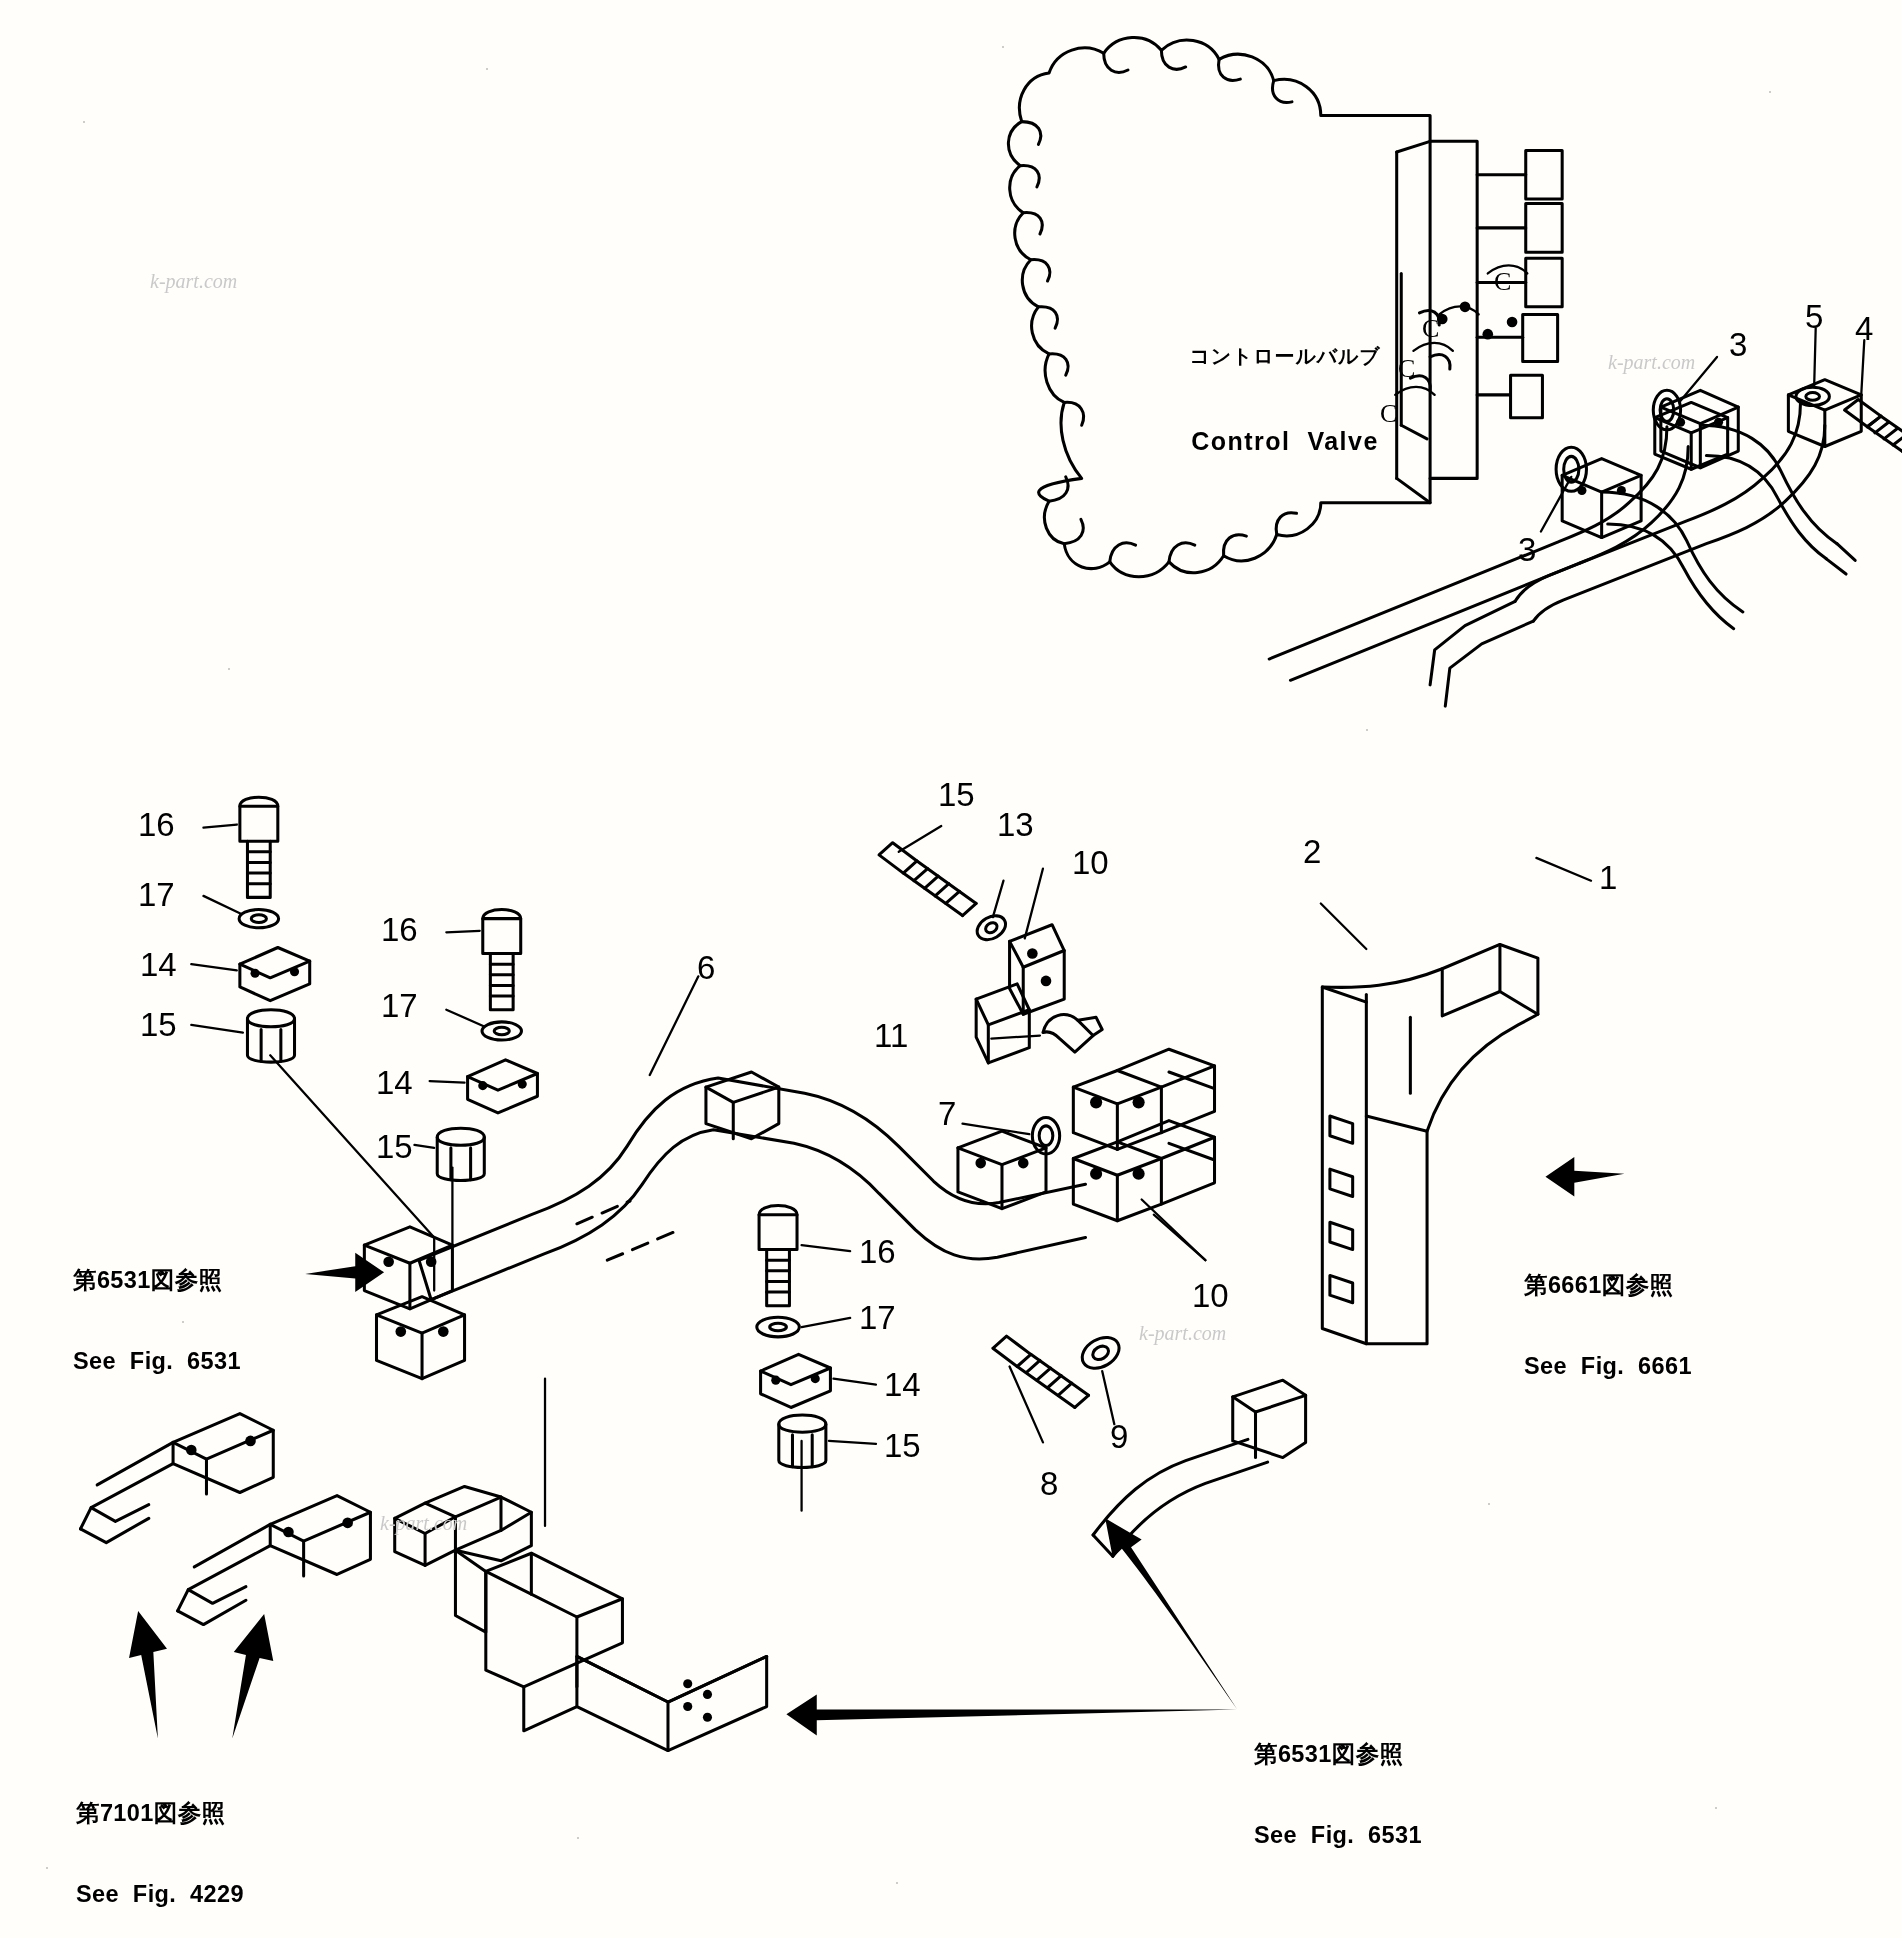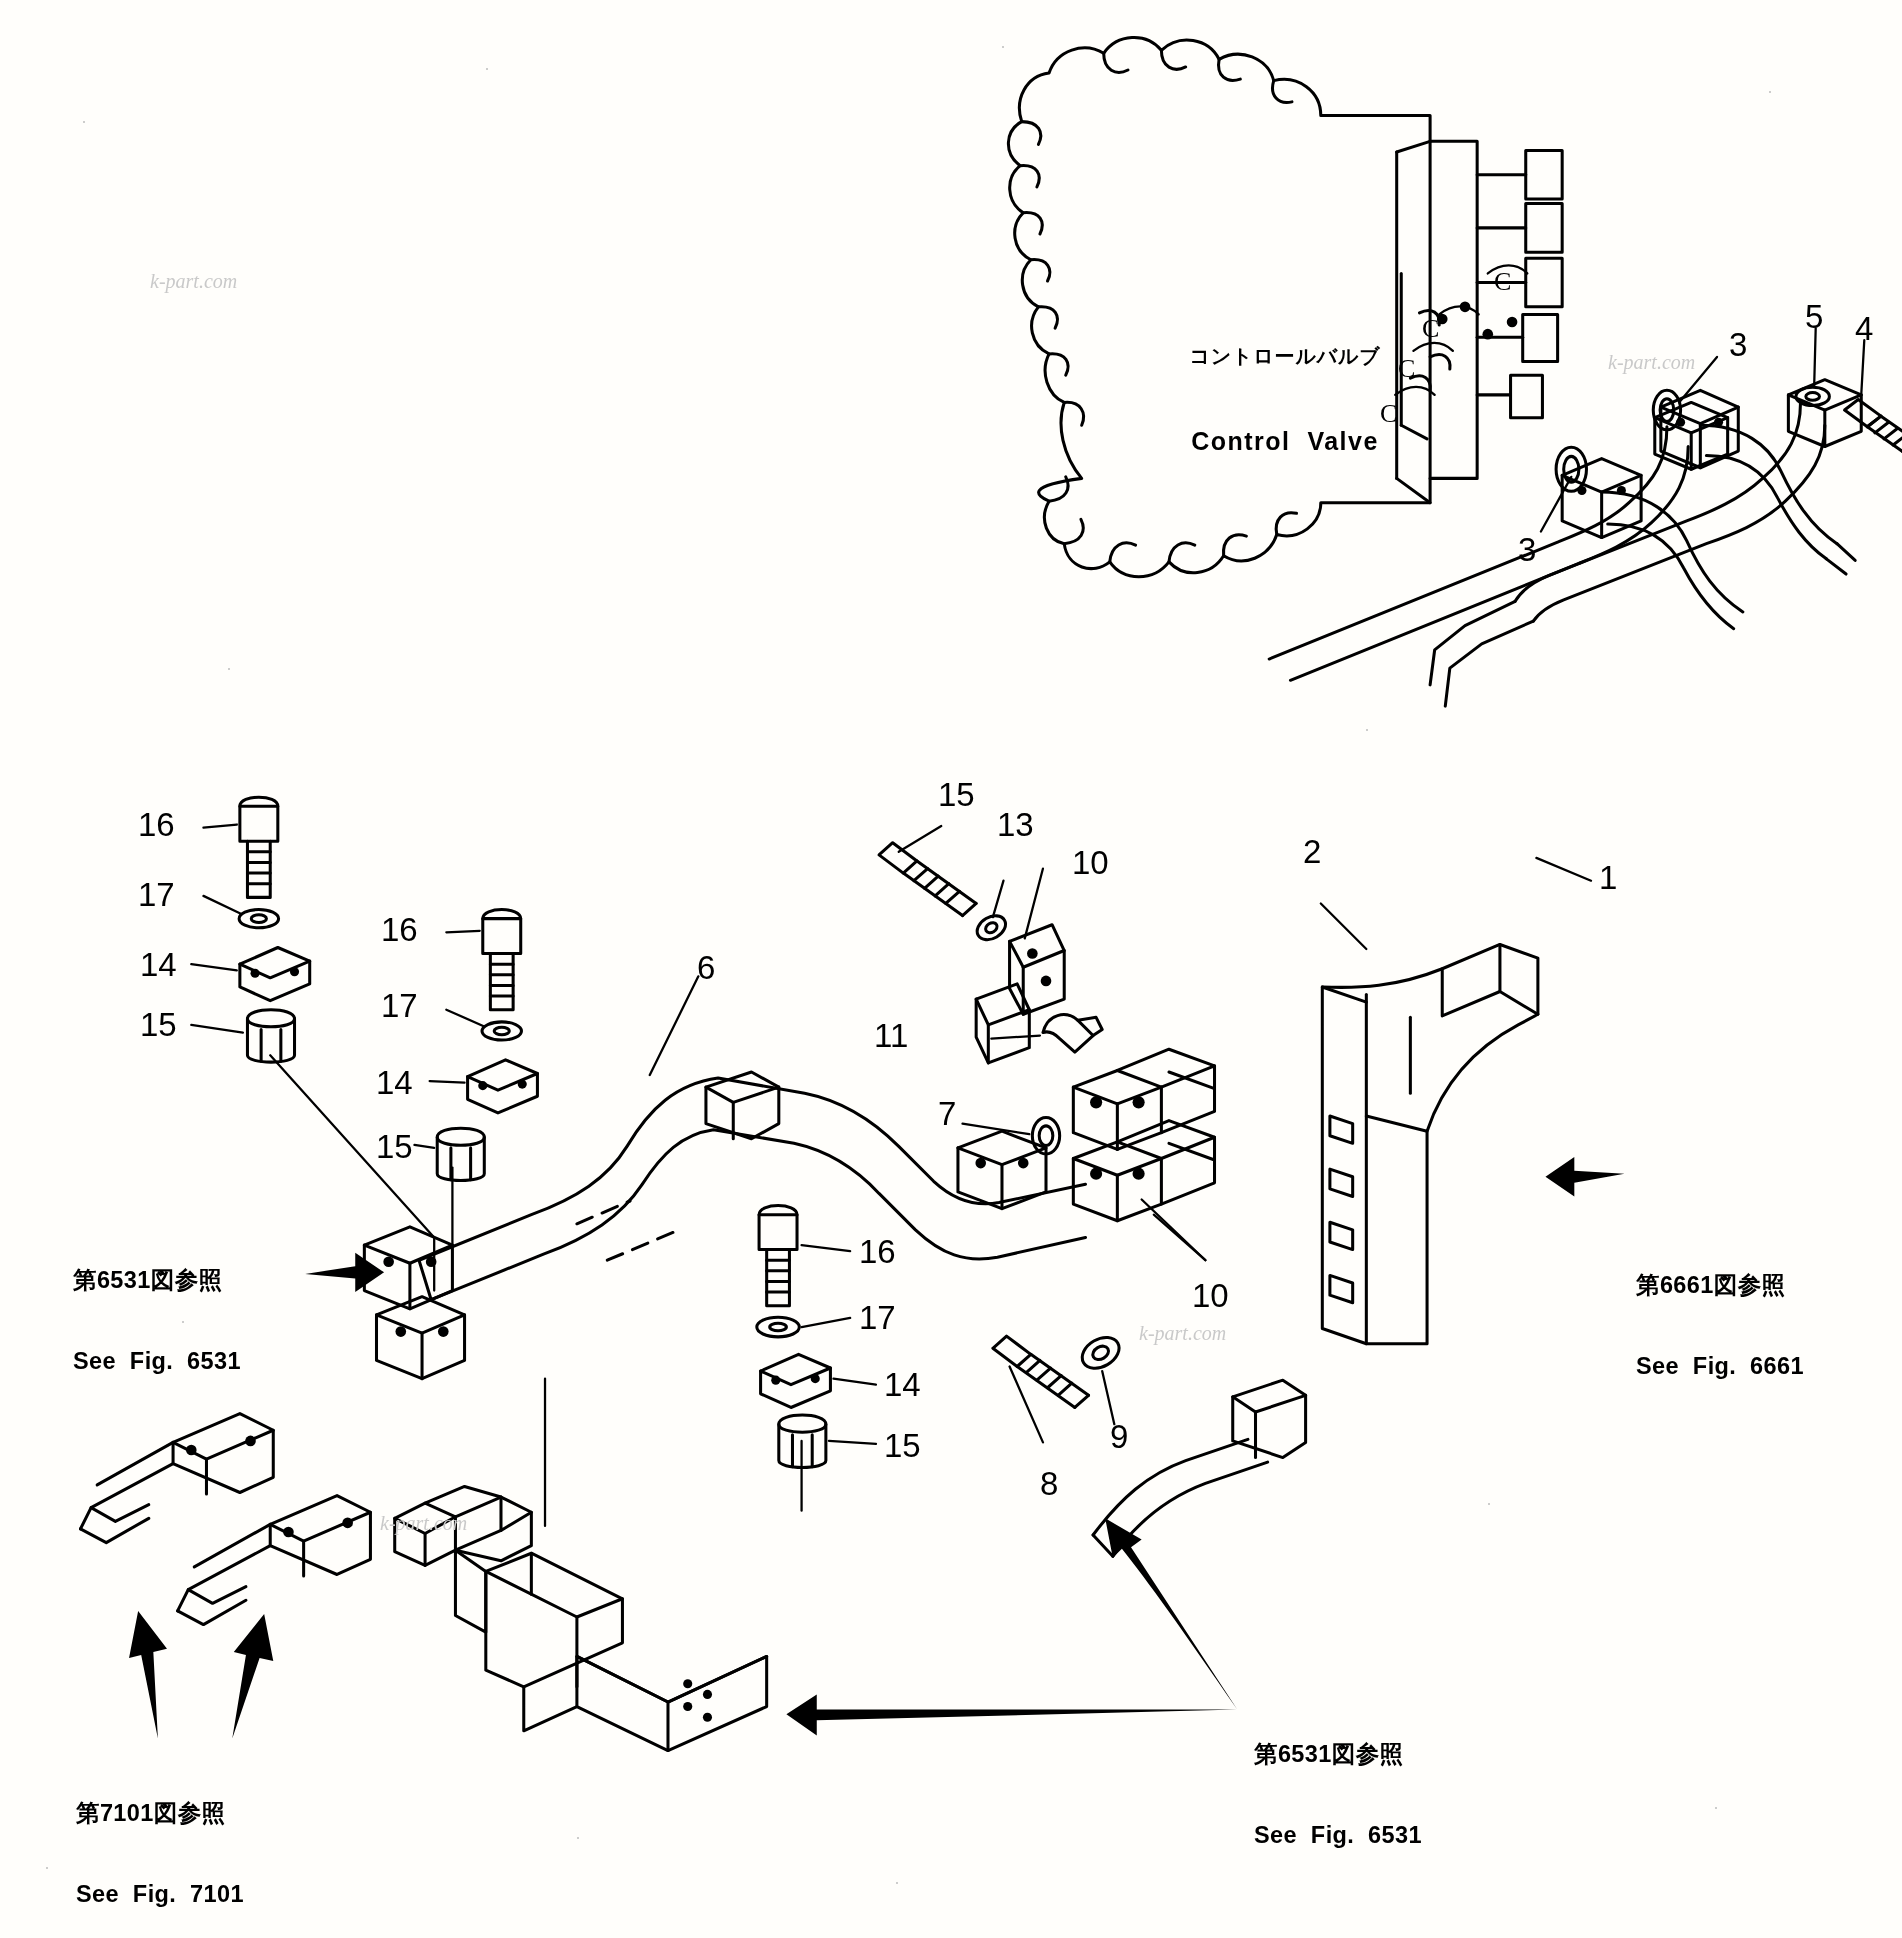--- a/index.html
+++ b/index.html
@@ -627,28 +627,28 @@
   <div class="lbl num" style="left:859px; top:1233px;">16</div>
   <div class="lbl num" style="left:138px; top:876px;">17</div>
   <div class="lbl num" style="left:381px; top:987px;">17</div>
   <div class="lbl num" style="left:859px; top:1299px;">17</div>
 
   <div class="lbl ref" style="left:73px; top:1213px;">
     <span class="jp">第6531図参照</span>
     <span class="en">See  Fig.  6531</span>
   </div>
 
-  <div class="lbl ref" style="left:1636px; top:1218px;">
+  <div class="lbl ref" style="left:1524px; top:1218px;">
     <span class="jp">第6661図参照</span>
     <span class="en">See  Fig.  6661</span>
   </div>
 
   <div class="lbl ref" style="left:76px; top:1746px;">
     <span class="jp">第7101図参照</span>
-    <span class="en">See  Fig.  7101</span>
+    <span class="en">See  Fig.  4229</span>
   </div>
 
   <div class="lbl ref" style="left:1254px; top:1687px;">
     <span class="jp">第6531図参照</span>
     <span class="en">See  Fig.  6531</span>
   </div>
 
   <div class="wm" style="left:150px; top:270px;">k-part.com</div>
   <div class="wm" style="left:1608px; top:351px;">k-part.com</div>
   <div class="wm" style="left:1139px; top:1322px;">k-part.com</div>

